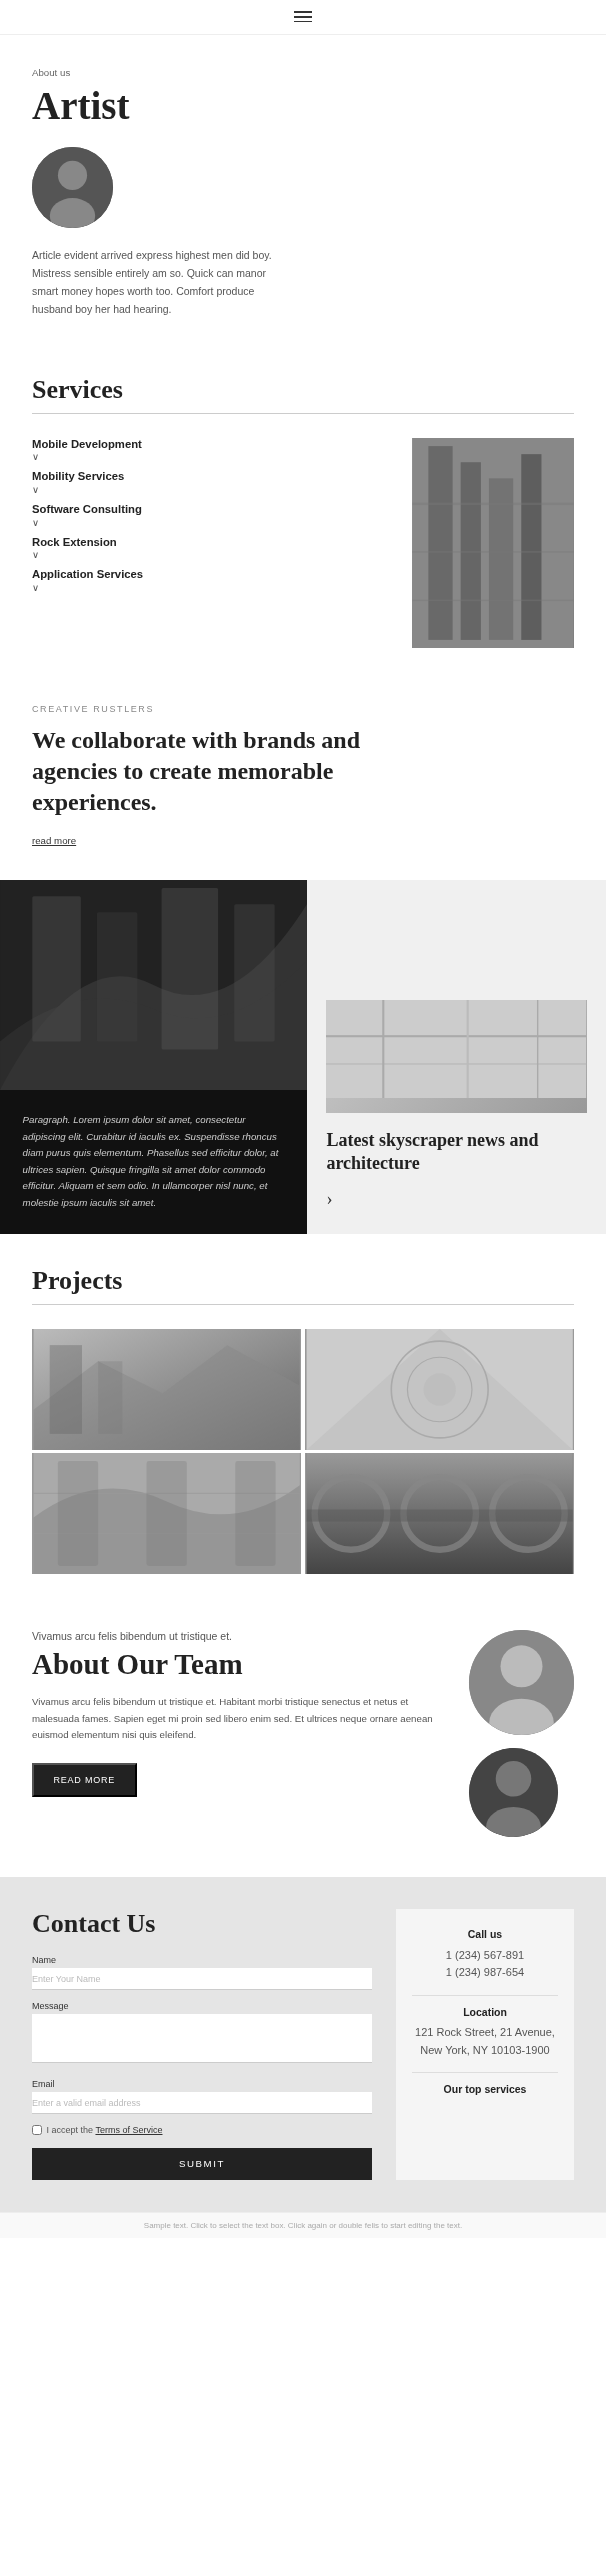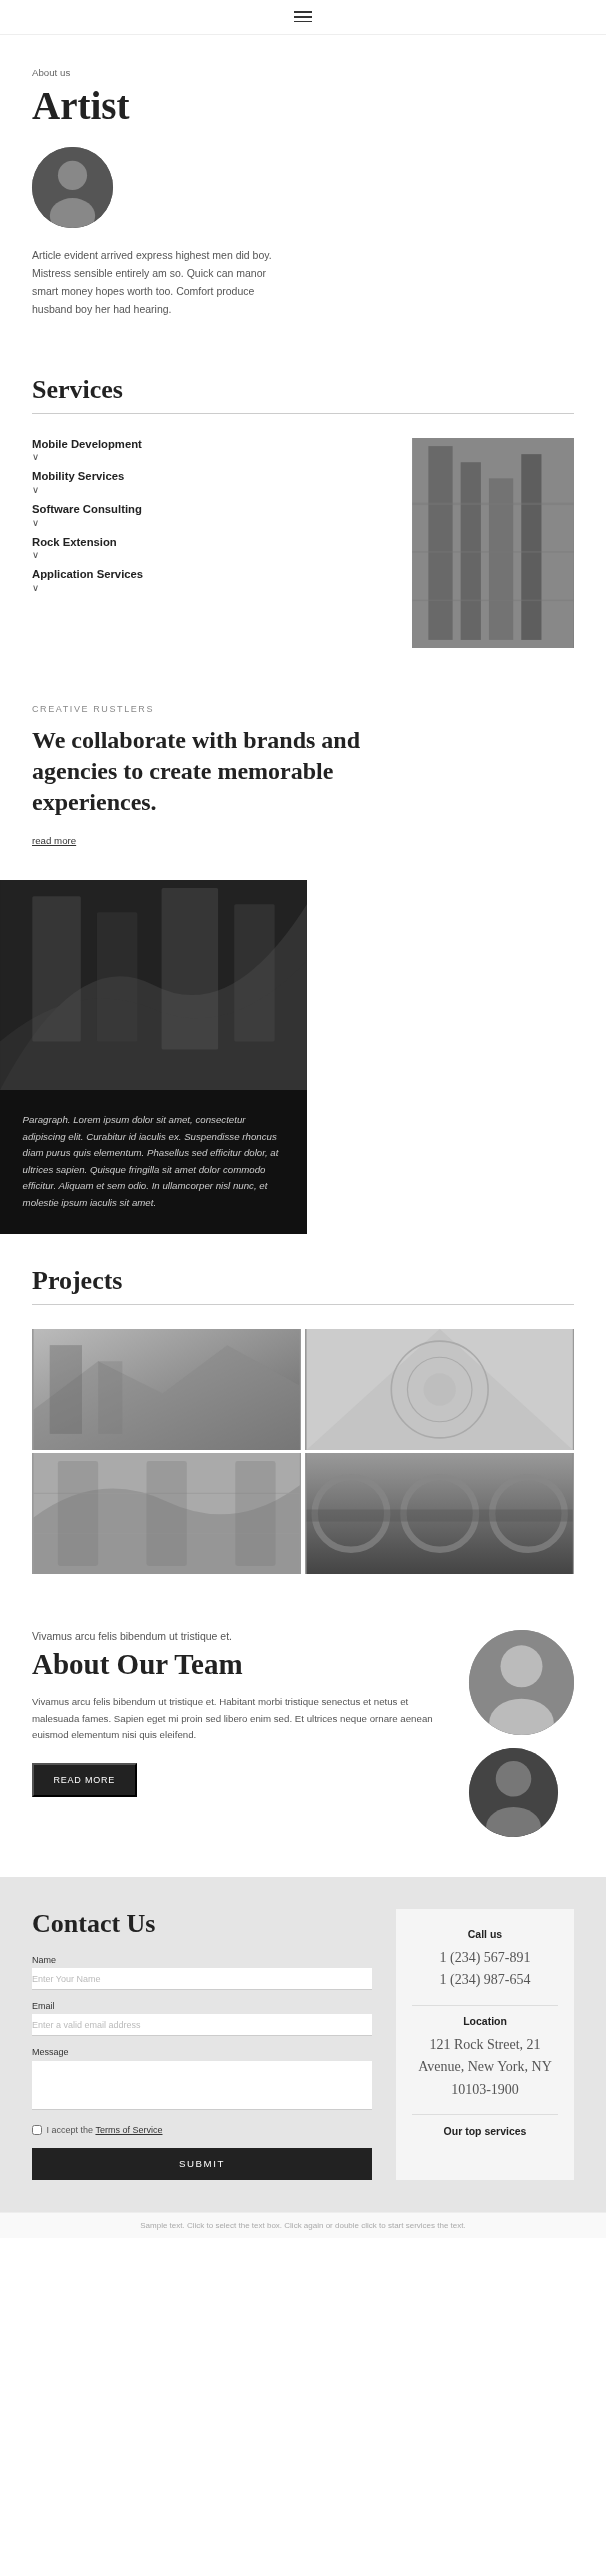--- a/index.html
+++ b/index.html
@@ -77,21 +77,21 @@
     .form-input { width: 100%; border: none; border-bottom: 0.8px solid #ccc; padding: 4.9px 0; font-size: 9.7px; font-family: Arial, sans-serif; color: #999; outline: none; }
     .form-input::placeholder { color: #bbb; font-size: 9px; }
     textarea.form-input { resize: none; height: 49px; border: none; border-bottom: 0.8px solid #ccc; }
     .terms-row { display: flex; align-items: center; gap: 4.9px; margin-bottom: 13px; }
     .terms-check { width: 9.7px; height: 9.7px; cursor: pointer; }
     .terms-text { font-size: 9px; font-family: Arial, sans-serif; color: #555; }
     .terms-link { color: #333; text-decoration: underline; }
     .submit-btn { width: 100%; padding: 10.5px; background: #222; color: #fff; border: none; font-size: 9.7px; letter-spacing: 1.6px; font-family: Arial, sans-serif; cursor: pointer; text-transform: uppercase; }
 
     .contact-right-title { font-size: 10.5px; font-weight: 700; font-family: Arial, sans-serif; color: #222; margin-bottom: 6.5px; text-align: center; }
-    .contact-right-text { font-size: 14px; font-family: Liberation Serif, serif; color: #555; margin-bottom: 13px; text-align: center; line-height: 1.6; }
+    .contact-right-text { font-size: 11px; font-family: Liberation Sans, sans-serif; color: #555; margin-bottom: 13px; text-align: center; line-height: 1.6; }
     .contact-right-divider { border: none; border-top: 0.8px solid #ddd; margin-bottom: 9.7px; }
     .contact-right-services { font-size: 9px; font-family: Arial, sans-serif; color: #444; text-align: center; line-height: 2; }
 
     
     .footer-note { text-align: center; padding: 8px; font-size: 8px; color: #aaa; font-family: Arial, sans-serif; background: #f9f9f9; border-top: 0.8px solid #eee; }
 
     
     .img-arch { background: linear-gradient(135deg, #aaa 0%, #666 100%); }
     .img-dark { background: linear-gradient(135deg, #333 0%, #111 100%); }
     .img-light { background: linear-gradient(135deg, #ccc 0%, #999 100%); }
@@ -176,20 +176,36 @@
         <rect width="380" height="260" fill="#222"></rect>
         <path d="M0,260 Q95,80 190,130 Q285,180 380,30 L380,260 Z" fill="#444" opacity="0.5"></path>
         <path d="M0,200 Q95,120 190,160 Q285,200 380,100 L380,260 L0,260 Z" fill="#333" opacity="0.6"></path>
         <rect x="40" y="20" width="60" height="180" fill="#555" opacity="0.4" rx="2"></rect>
         <rect x="120" y="40" width="50" height="160" fill="#444" opacity="0.3" rx="2"></rect>
         <rect x="200" y="10" width="70" height="200" fill="#666" opacity="0.3" rx="2"></rect>
         <rect x="290" y="30" width="50" height="170" fill="#555" opacity="0.3" rx="2"></rect>
       </svg>
     </div>
     <div class="dark-text">Paragraph. Lorem ipsum dolor sit amet, consectetur adipiscing elit. Curabitur id iaculis ex. Suspendisse rhoncus diam purus quis elementum. Phasellus sed efficitur dolor, at ultrices sapien. Quisque fringilla sit amet dolor commodo efficitur. Aliquam et sem odio. In ullamcorper nisl nunc, et molestie ipsum iaculis sit amet.</div>
+  </div>
+  <div class="dark-right">
+    <div class="dark-image-small img-light">
+      <svg viewBox="0 0 370 140" xmlns="http://www.w3.org/2000/svg">
+        <rect width="370" height="140" fill="#ccc"></rect>
+        <rect x="0" y="50" width="370" height="3" fill="#aaa"></rect>
+        <rect x="0" y="90" width="370" height="2" fill="#bbb"></rect>
+        <rect x="80" y="0" width="3" height="140" fill="#aaa"></rect>
+        <rect x="200" y="0" width="3" height="140" fill="#bbb"></rect>
+        <rect x="300" y="0" width="2" height="140" fill="#aaa"></rect>
+      </svg>
+    </div>
+    <div class="dark-right-inner">
+      <div class="skyscraper-title">Latest skyscraper news and architecture</div>
+      <div class="arrow-right">›</div>
+    </div>
   </div>
 </div>
 
 <section class="projects-section">
   <h2 class="section-title">Projects</h2>
   <hr class="section-divider">
   <div class="projects-grid">
     <div class="project-img">
       <svg viewBox="0 0 330 150" xmlns="http://www.w3.org/2000/svg">
         <rect width="330" height="150" fill="#999"></rect>
@@ -270,26 +286,26 @@
 </section>
 
 <section class="contact-section">
   <div class="contact-left">
     <h2 class="contact-title">Contact Us</h2>
     <div class="form-group">
       <label class="form-label">Name</label>
       <input class="form-input" type="text" placeholder="Enter Your Name" style="">
     </div>
     <div class="form-group">
+      <label class="form-label">Message</label>
+      <textarea class="form-input" style=""></textarea>
+    </div>
+    <div class="form-group">
       <label class="form-label">Email</label>
       <input class="form-input" type="email" placeholder="Enter a valid email address" style="">
-    </div>
-    <div class="form-group">
-      <label class="form-label">Message</label>
-      <textarea class="form-input" style=""></textarea>
     </div>
     <div class="terms-row">
       <input type="checkbox" class="terms-check" style="">
       <span class="terms-text">
         <span>I accept the</span>
         <a class="terms-link" href="#">Terms of Service</a>
       </span>
     </div>
     <button class="submit-btn">SUBMIT</button>
   </div>
@@ -302,15 +318,15 @@
     </div>
     <hr class="contact-right-divider">
     <div class="contact-right-title">Location</div>
     <div class="contact-right-text">121 Rock Street, 21 Avenue, New York, NY 10103-1900</div>
     <hr class="contact-right-divider">
     <div class="contact-right-title">Our top services</div>
   </div>
 </section>
 
 <footer class="footer-note">
-  <span>Sample text. Click to select the text box. Click again or double click to start services the text.</span>
+  <span>Sample text. Click to select the text box. Click again or double felis to start editing the text.</span>
 </footer>
 
 
 </body></html>

